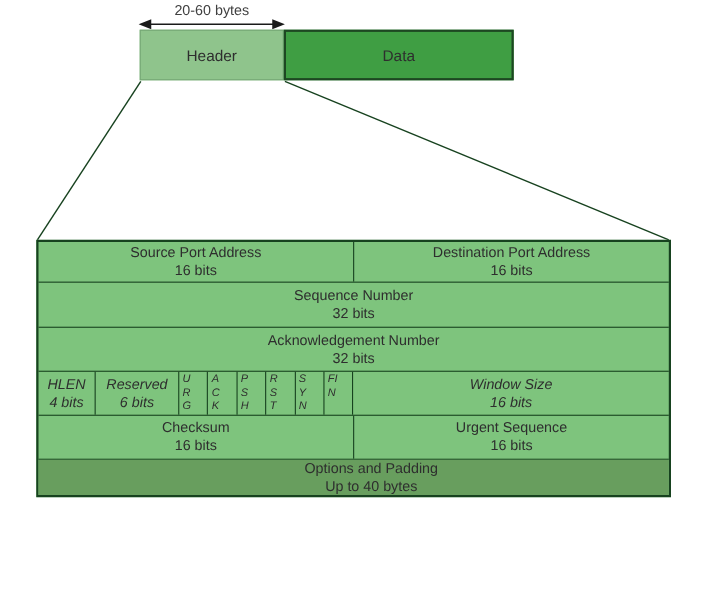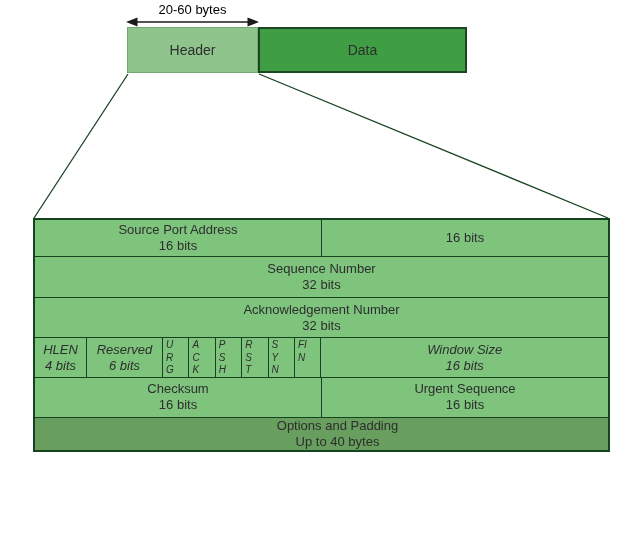--- a/index.html
+++ b/index.html
@@ -10,21 +10,21 @@
     background: #ffffff;
     font-family: "Liberation Sans", sans-serif;
     overflow: hidden;
     --border: #17421f;
     --text: #2e2e2e;
   }
   .lines-svg { position:absolute; left:0; top:0; width:637px; height:552px; }
 
   .size-label {
     position:absolute; left:127px; top:2px; width:131px;
-    text-align:center; font-size:13px; color:#000000; white-space:nowrap;
+    text-align:center; font-size:13px; color:#404040; white-space:nowrap;
   }
 
   .box {
     position:absolute; top:27px; height:46px;
     display:flex; align-items:center; justify-content:center;
     font-size:14px; color:#2e2e2e; box-sizing:border-box;
   }
   .header-box { left:127px; width:131px; background:#8fc48c; border:1px solid #75a875; }
   .data-box   { left:258px; width:209px; background:#3f9e43; border:2px solid #1d4722; }
 
@@ -74,20 +74,21 @@
   </div>
 
   <div class="tcp-table" style="background: rgb(126, 196, 125);">
 
     <div class="row" style="height:44px;">
       <div class="cell grow">
         <div>Source Port Address</div>
         <div>16 bits</div>
       </div>
       <div class="cell grow">
+        <div>Destination Port Address</div>
         <div>16 bits</div>
       </div>
     </div>
 
     <div class="row" style="height:49px;">
       <div class="cell grow">
         <div>Sequence Number</div>
         <div>32 bits</div>
       </div>
     </div>

